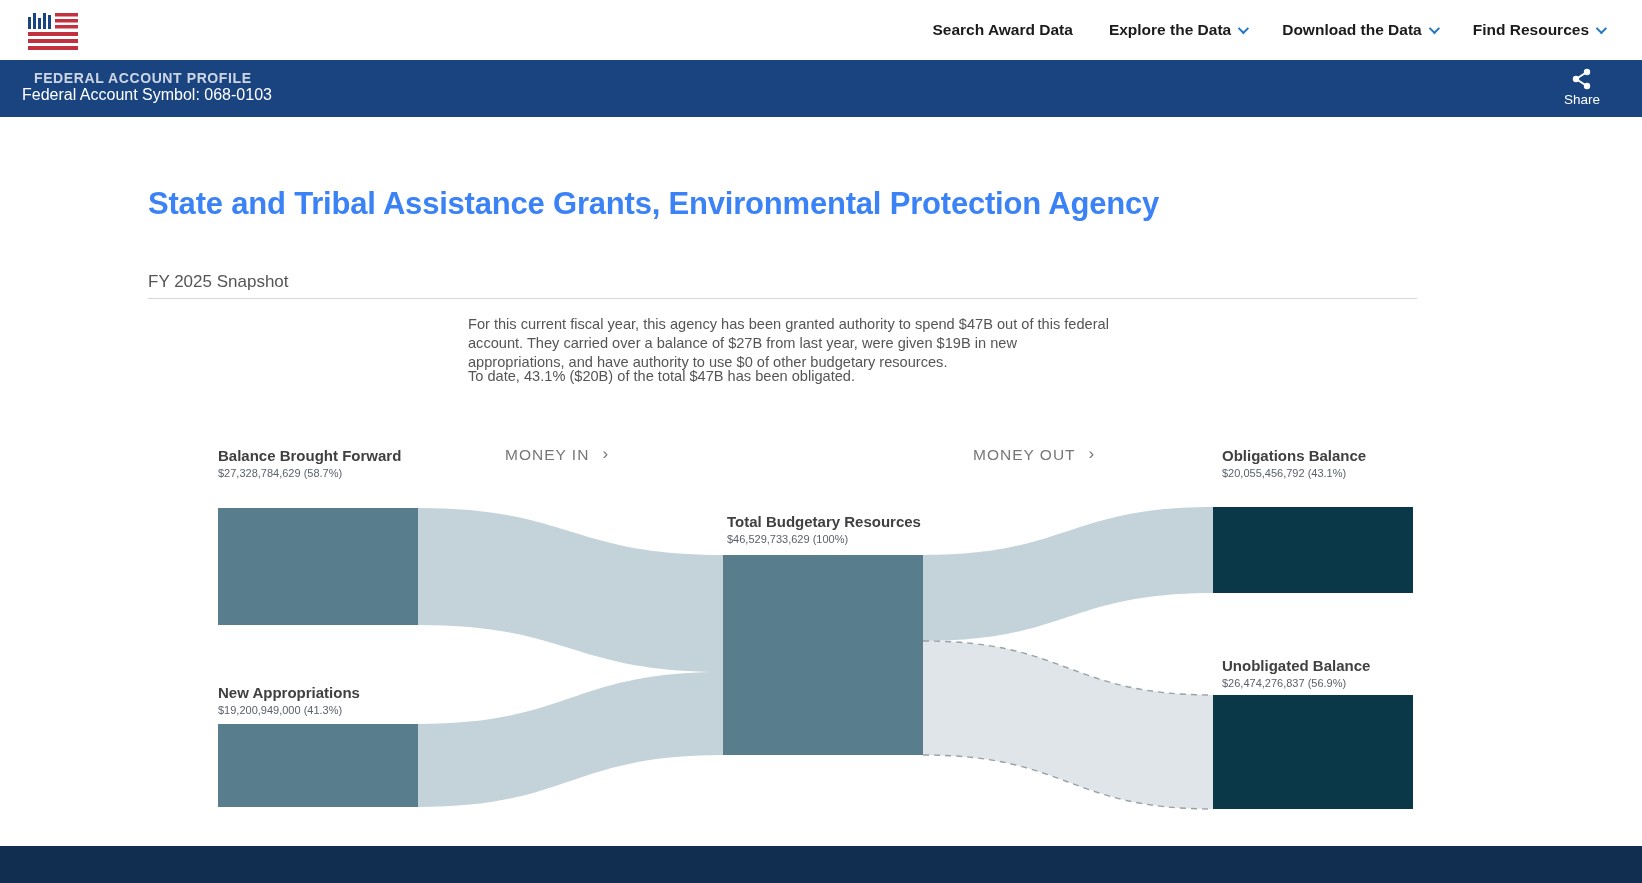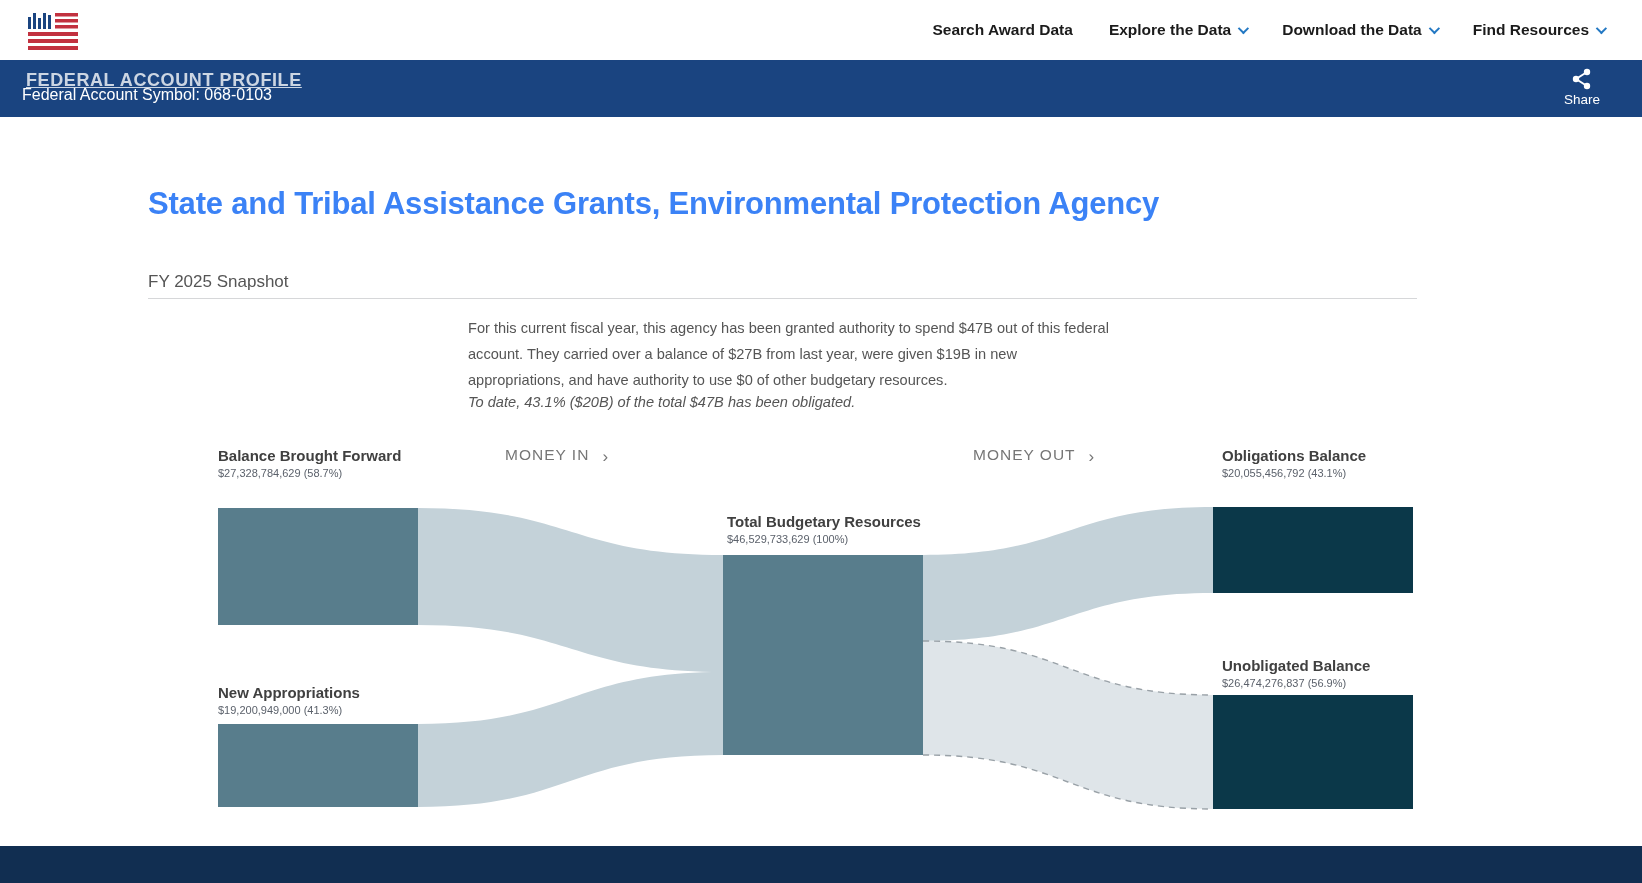--- a/index.html
+++ b/index.html
@@ -17,48 +17,48 @@
   .logo-spending { font-weight:400; color:#2e2e2e; }
   .logo-gov { font-size:15px; color:#555; font-weight:400; }
   .nav { display:flex; align-items:flex-start; gap:36px; margin-right:38px; }
   .nav-item { display:flex; align-items:center; gap:7px; font-size:15.5px; font-weight:700;
               color:#1b1b1b; cursor:pointer; white-space:nowrap; }
   .chev { width:8px; height:8px; border-right:2px solid #2378C3; border-bottom:2px solid #2378C3;
           transform:rotate(45deg) translateY(-2px); display:inline-block; }
 
   
   .banner { position:absolute; left:0; top:60px; width:1642px; height:57px; background:#1A4480; }
-  .banner-eyebrow { position:absolute; left:26px; top:10px; font-size:18px; font-weight:600;
-                    letter-spacing:0.6px; color:rgba(255,255,255,0.78);text-decoration:underline; }
+  .banner-eyebrow { position:absolute; left:34px; top:10px; font-size:14px; font-weight:600;
+                    letter-spacing:0.6px; color:rgba(255,255,255,0.78); }
   .banner-title { position:absolute; left:22px; top:26px; font-size:16px; font-weight:400; color:#fff; }
   .share { position:absolute; right:30px; top:8px; width:60px; text-align:center; color:#fff; cursor:pointer; }
   .share svg { display:block; margin:0 auto; }
   .share-label { font-size:13.5px; margin-top:2px; }
 
   
   .page-title { position:absolute; left:148px; top:186px; width:1280px; font-size:31px;
                 font-weight:700; color:#3b82f6; letter-spacing:-0.2px; }
   .section-heading { position:absolute; left:148px; top:272px; font-size:17px; color:#555; }
   .divider { position:absolute; left:148px; top:298px; width:1269px; height:1px; background:#D6D7D9; }
-  .para { position:absolute; left:468px; width:648px; font-size:14.6px; line-height:26px; color:#555; }
+  .para { position:absolute; left:468px; width:648px; font-size:14.6px; line-height:19px; color:#555; }
   .para1 { top:315px; }
-  .para2 { top:389px;font-style:italic; }
+  .para2 { top:367px; }
 
   
   #sankey-svg { position:absolute; left:0; top:440px; }
   .nlabel { position:absolute; }
   .nl-title { font-size:15px; font-weight:700; color:#404040; line-height:17px; }
   .nl-value { font-size:11px; color:#5B616B; line-height:15px; margin-top:2px; }
   .lbl-bbf  { left:218px;  top:447px; }
   .lbl-na   { left:218px;  top:684px; }
   .lbl-tbr  { left:727px;  top:513px; }
   .lbl-obl  { left:1222px; top:447px; }
   .lbl-unob { left:1222px; top:657px; }
   .money-link { position:absolute; top:446px; font-size:15.5px; color:#767676; letter-spacing:1px;
-                cursor:pointer; display:flex; align-items:flex-end; gap:13px; }
+                cursor:pointer; display:flex; align-items:flex-start; gap:13px; }
   .money-in  { left:505px; }
   .money-out { left:973px; }
   .mchev { font-size:17px; color:#767676; line-height:15px; }
 
   
   .footer-strip { position:absolute; left:0; top:846px; width:1642px; height:37px; background:#112E51; }
 </style>
 </head>
 <body>
 

